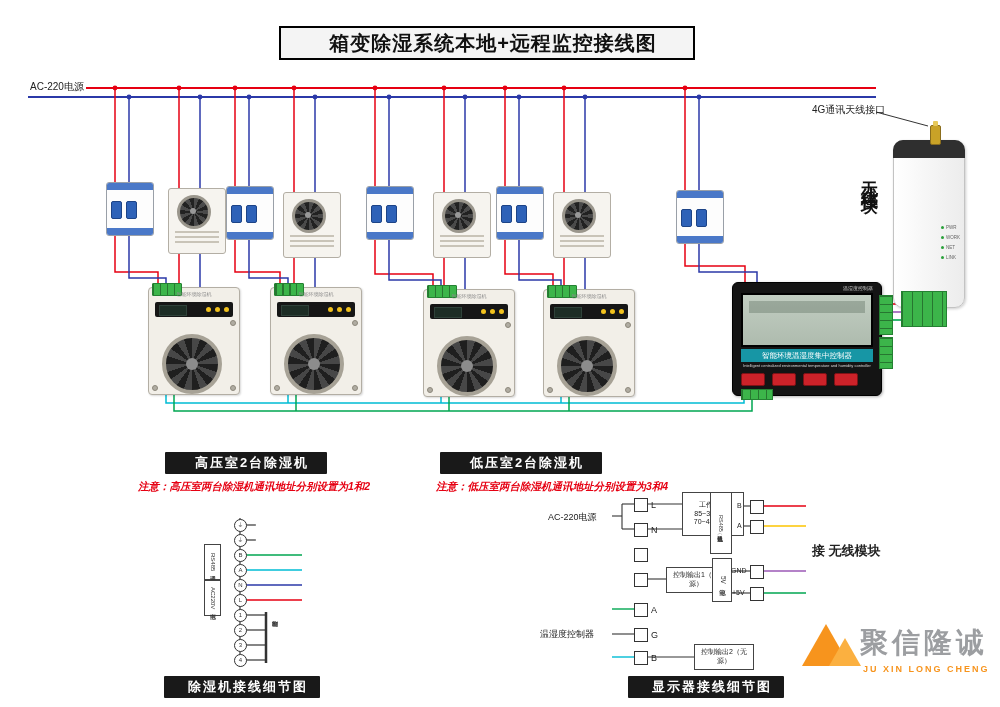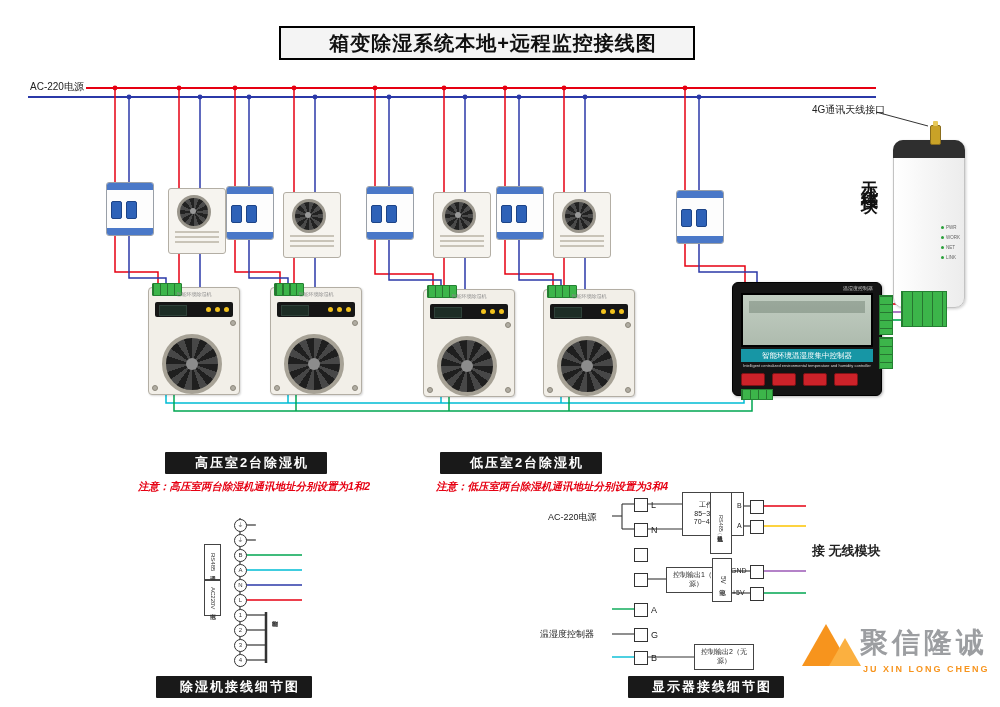--- a/index.html
+++ b/index.html
@@ -385,21 +385,21 @@
   <div class="circ" style="left:234px;top:564px"><span>A</span></div>
   <div class="circ" style="left:234px;top:579px"><span>N</span></div>
   <div class="circ" style="left:234px;top:594px"><span>L</span></div>
   <div class="circ" style="left:234px;top:609px"><span>1</span></div>
   <div class="circ" style="left:234px;top:624px"><span>2</span></div>
   <div class="circ" style="left:234px;top:639px"><span>3</span></div>
   <div class="circ" style="left:234px;top:654px"><span>4</span></div>
   <div class="vbox" style="left:204px;top:544px;width:15px;height:34px">RS485通讯</div>
   <div class="vbox" style="left:204px;top:580px;width:15px;height:34px">AC220V电源</div>
   <div class="bracket-label" style="left:270px;top:616px">控制输出</div>
-  <div class="abs blackbar" style="left:156px;top:676px;width:144px">除湿机接线细节图</div>
+  <div class="abs blackbar" style="left:164px;top:676px;width:144px">除湿机接线细节图</div>
 
   <div class="sq" style="left:634px;top:498px"></div>
   <div class="tlabel" style="left:651px;top:500px">L</div>
   <div class="sq" style="left:634px;top:523px"></div>
   <div class="tlabel" style="left:651px;top:525px">N</div>
   <div class="sq" style="left:634px;top:548px"></div>
   <div class="tlabel" style="left:634px;top:550px">NC</div>
   <div class="sq" style="left:634px;top:573px"></div>
   <div class="sq" style="left:634px;top:603px"></div>
   <div class="tlabel" style="left:651px;top:605px">A</div>

